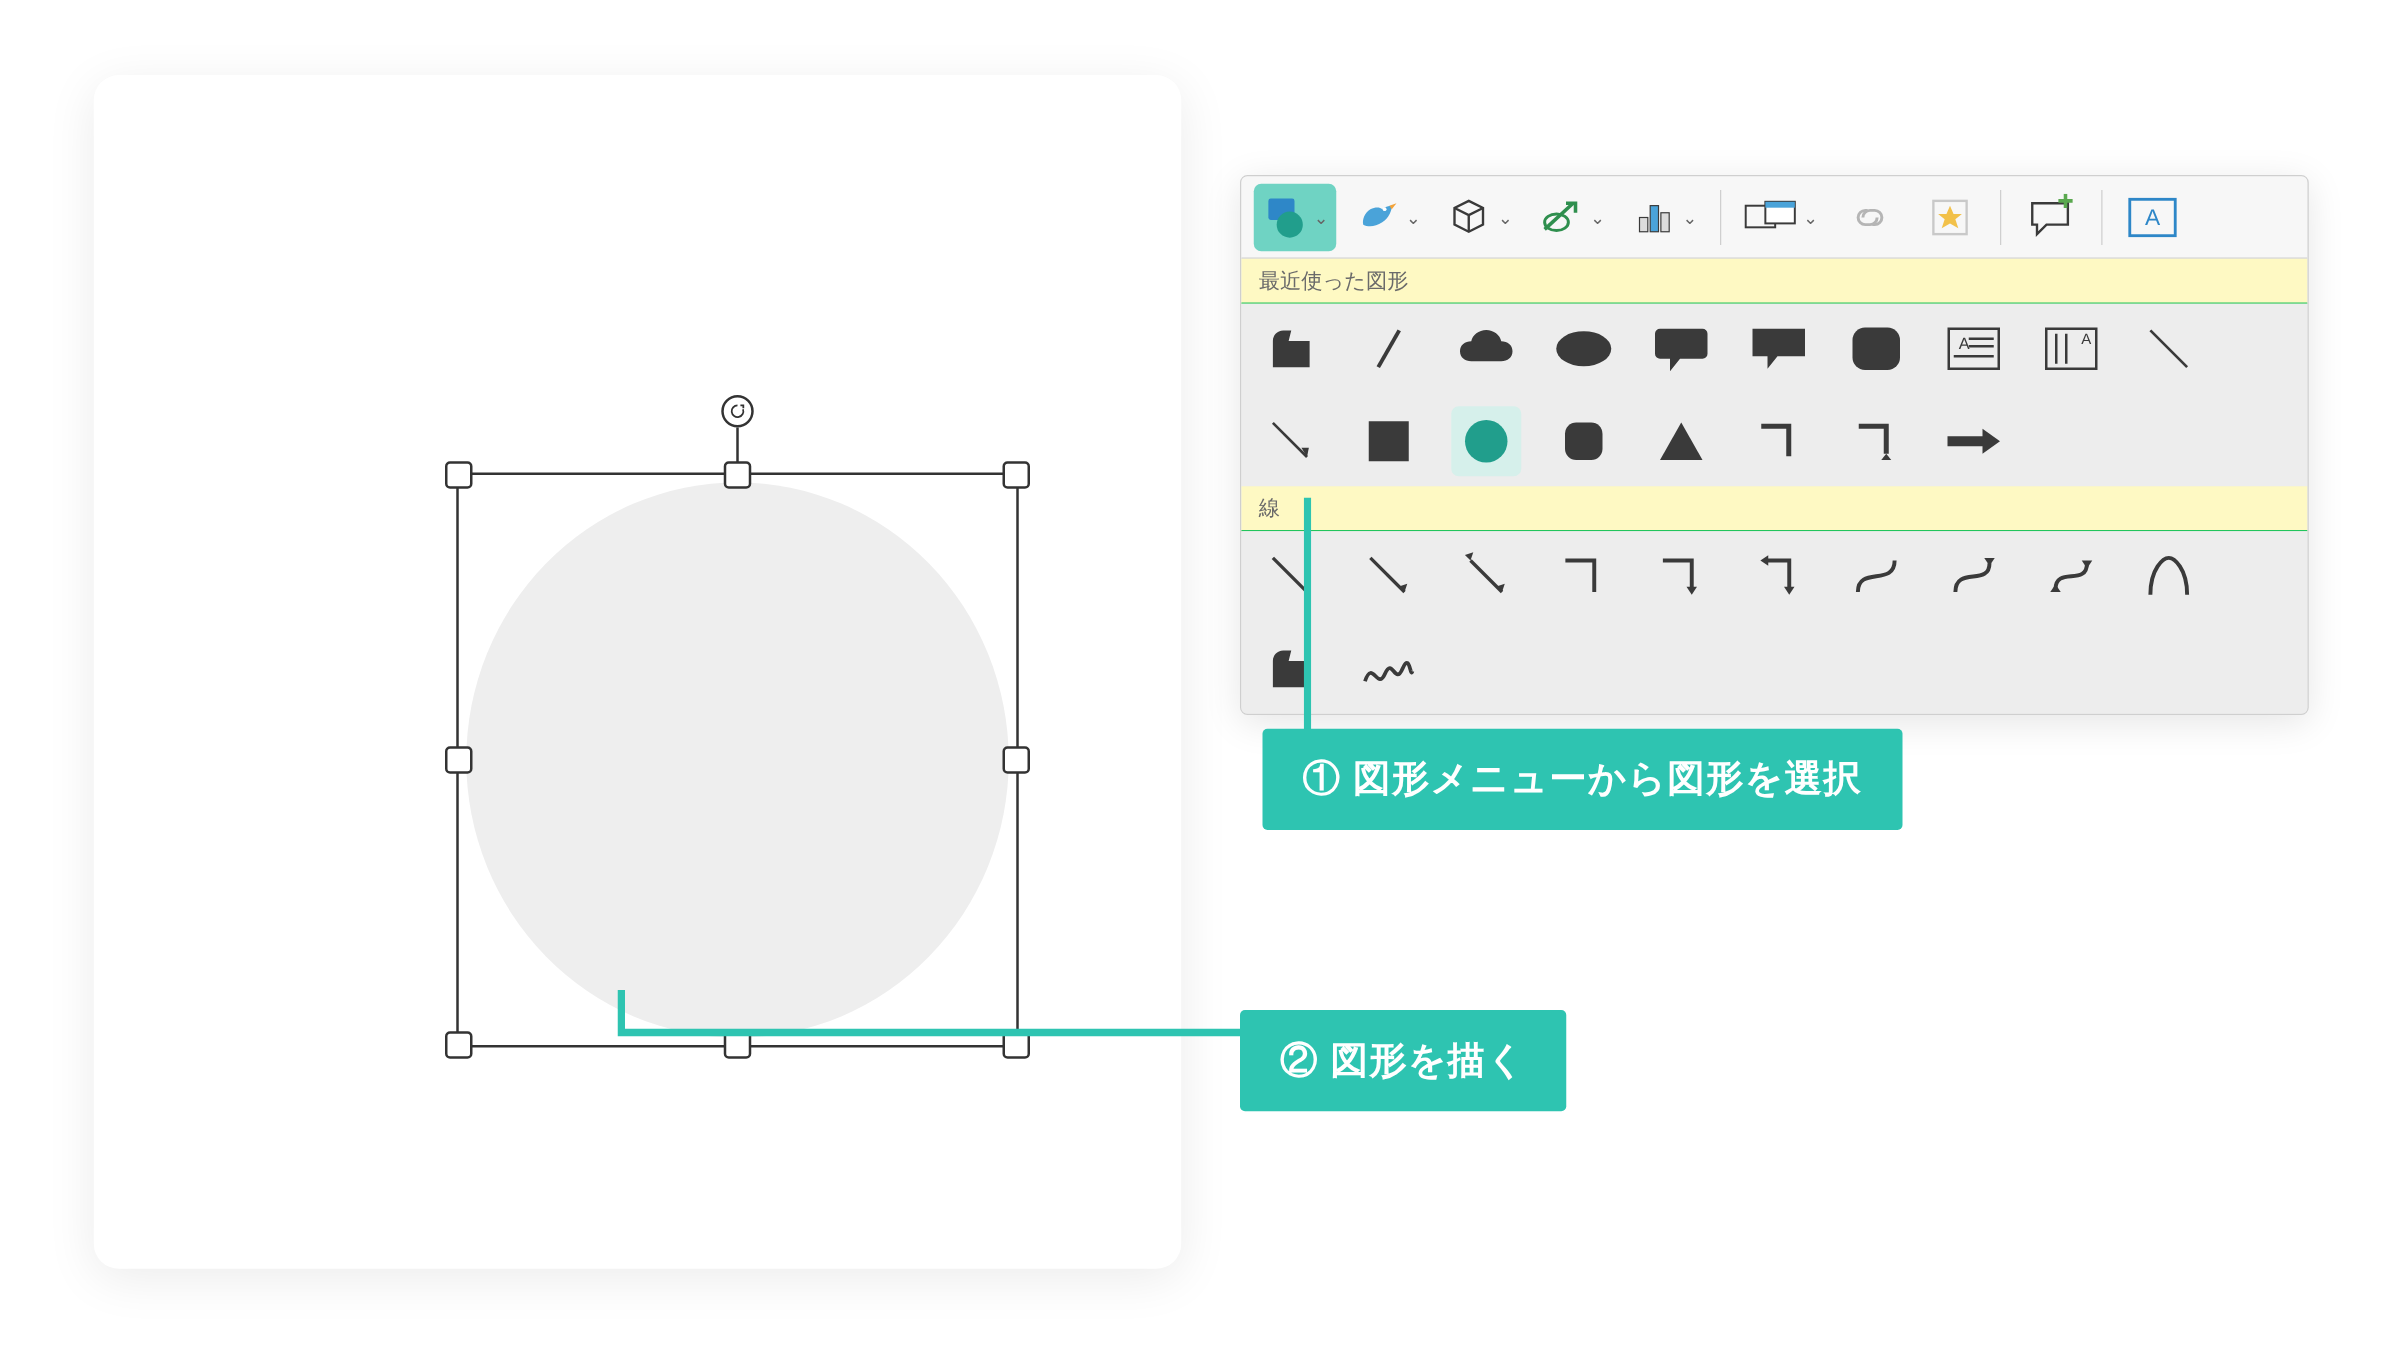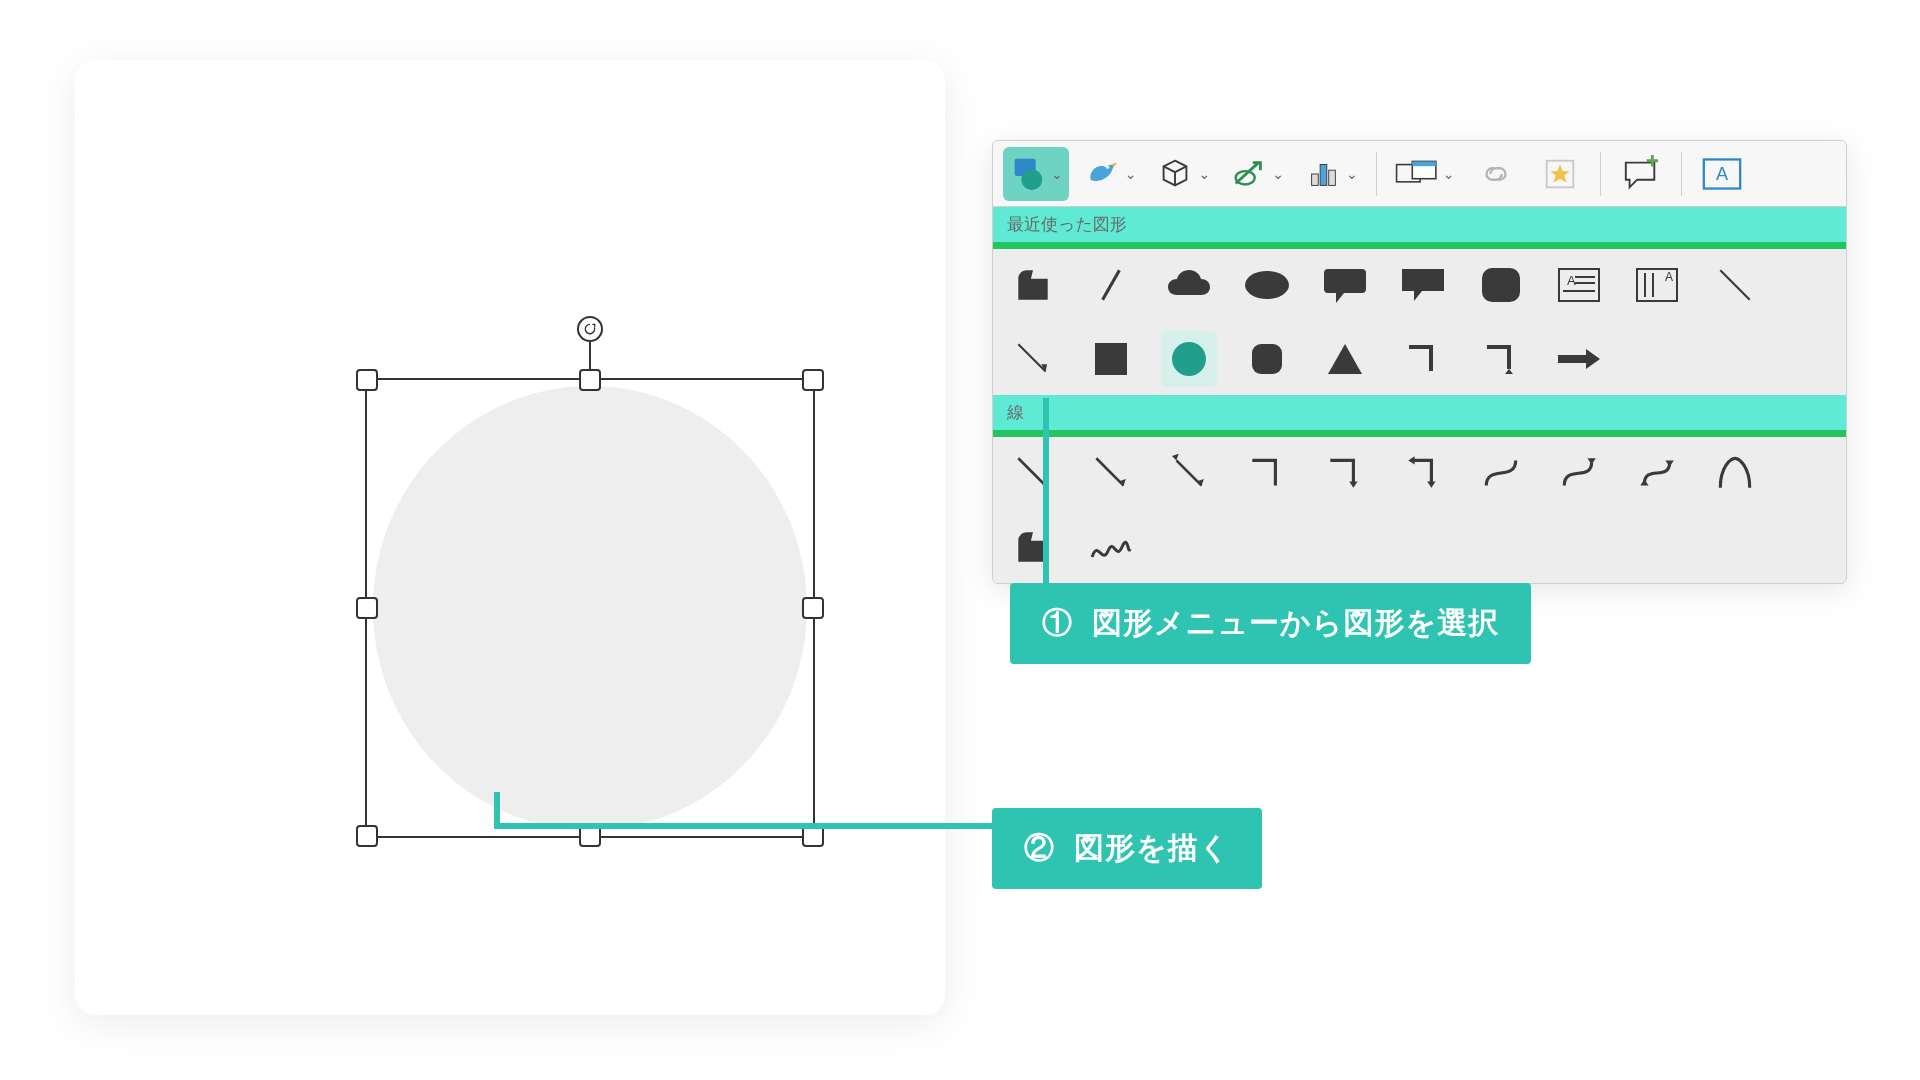--- a/index.html
+++ b/index.html
@@ -126,22 +126,22 @@
     width: 1px;
     height: 44px;
     background: #cfcfcf;
     margin: 0 4px;
   }
 
   .section-label {
     font-size: 17px;
     color: #6a6a6a;
     padding: 6px 14px;
-    border-bottom: 7px solid #22c55e;
-    background: #5eead4;
+    border-bottom: 1px solid #22c55e;
+    background: #fef9c3;
   }
   .shape-grid {
     display: flex;
     flex-wrap: wrap;
     align-items: center;
     padding: 8px 12px;
     gap: 18px 22px;
     background: #ededed;
   }
   .shape-cell {
@@ -161,21 +161,20 @@
   .callout {
     position: absolute;
     background: #2ec4b1;
     color: #fff;
     font-size: 30px;
     font-weight: 700;
     padding: 20px 32px;
     border-radius: 4px;
     letter-spacing: 1px;
     white-space: nowrap;
-    font-family: Liberation Mono, monospace;
   }
   .co1 { left: 1010px; top: 583px; }
   .co2 { left: 992px;  top: 768px; margin-top: 40px; }
 
   .leader {
     position: absolute;
     background: transparent;
     pointer-events: none;
   }
   .leader svg { display: block; }

